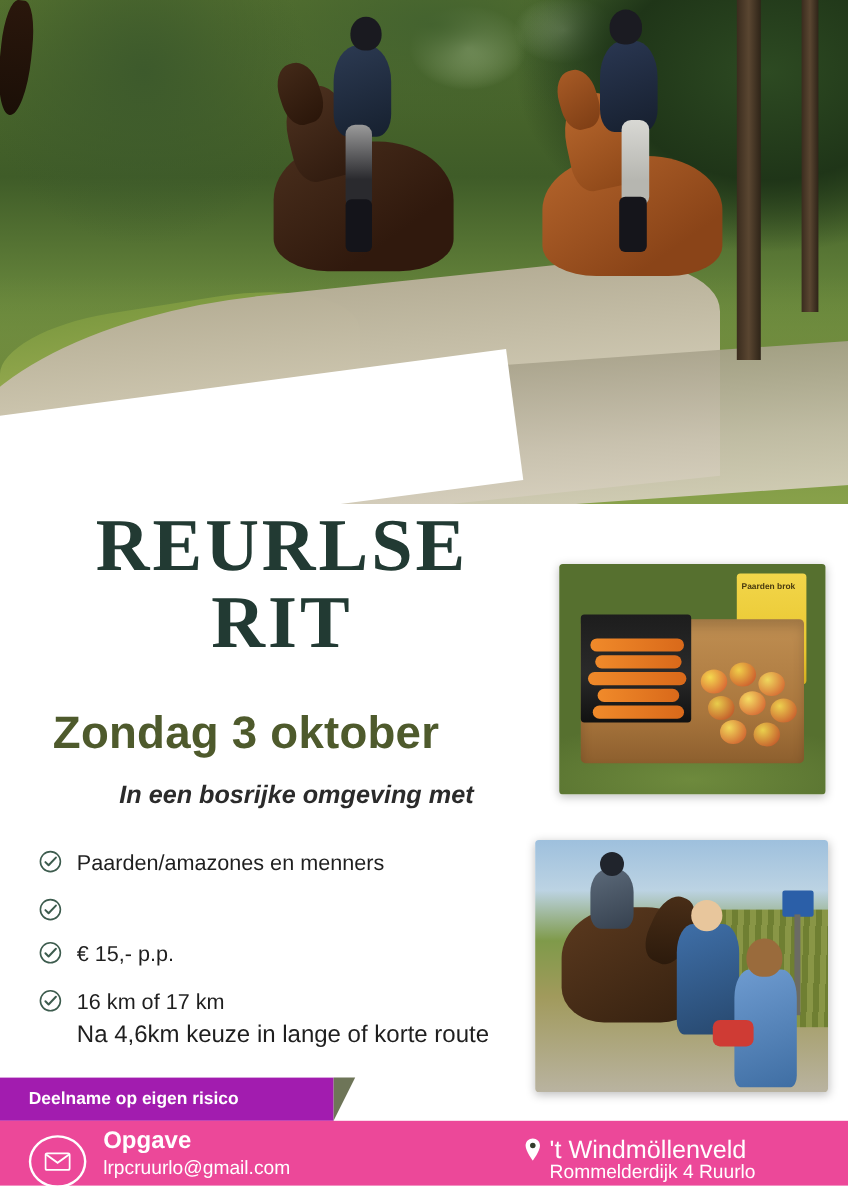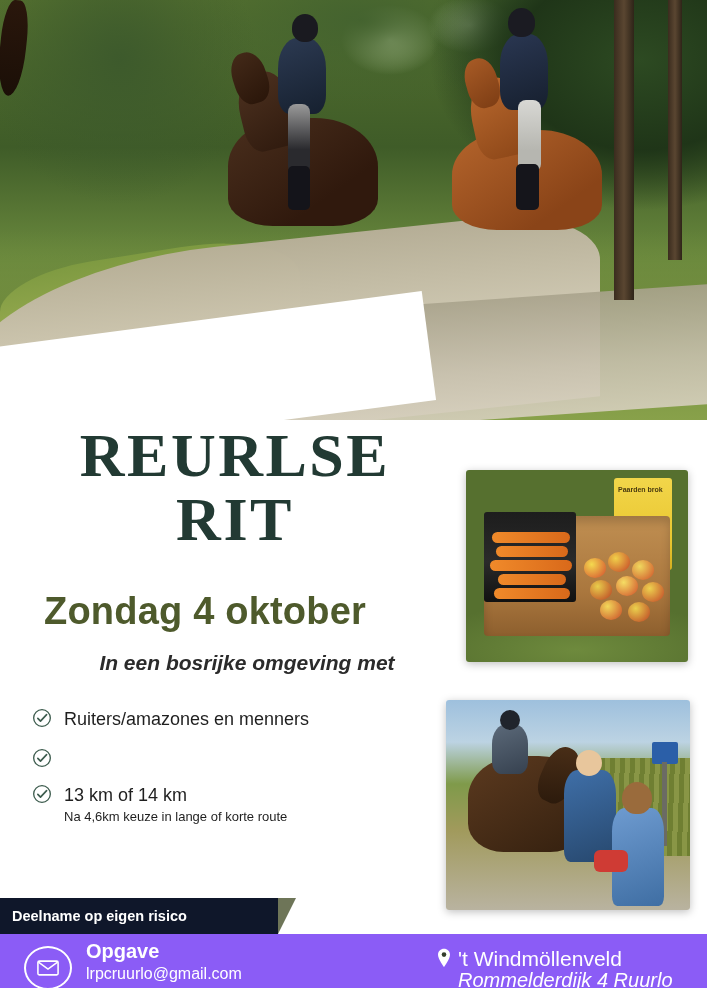--- a/index.html
+++ b/index.html
@@ -189,21 +189,21 @@
     margin-right: 12px;
     margin-top: 2px;
   }
   .bullet-text {
     font-size: 18px;
     color: #1f1f1f;
     line-height: 1.45;
   }
   .bullet-sub {
     display: block;
-    font-size: 13px;
+    font-size: 20px;
     color: #1f1f1f;
   }
 
   
   .photo {
     position: absolute;
     border-radius: 3px;
     overflow: hidden;
     box-shadow: 0 2px 8px rgba(0,0,0,0.25);
   }
@@ -345,42 +345,42 @@
     left: 216px; top: 62px;
     width: 5px; height: 84px;
     background: #6b6b63;
   }
 
   
   .risk-bar {
     position: absolute;
     left: 0; top: 898px;
     width: 278px; height: 36px;
-    background: #0f172a;
+    background: #a21caf;
     display: flex;
     align-items: center;
-    padding-left: 12px;
+    padding-left: 24px;
     box-sizing: border-box;
     color: #ffffff;
     font-size: 14.5px;
     font-weight: bold;
   }
   .risk-bar::after {
     content: "";
     position: absolute;
     right: -18px; top: 0;
     width: 0; height: 0;
     border-left: 18px solid #6e7558;
     border-bottom: 36px solid transparent;
   }
   .footer {
     position: absolute;
     left: 0; top: 934px;
     width: 707px; height: 54px;
-    background: #8b5cf6;
+    background: #ec4899;
     color: #ffffff;
   }
   .mail-icon-wrap {
     position: absolute;
     left: 24px; top: 12px;
     width: 44px; height: 40px;
     border: 2px solid #ffffff;
     border-radius: 50%;
     display: flex; align-items: center; justify-content: center;
   }
@@ -401,22 +401,21 @@
     width: 16px; height: 20px;
   }
   .loc-line1 {
     position: absolute;
     left: 458px; top: 13px;
     font-size: 21px;
   }
   .loc-line2 {
     position: absolute;
     left: 458px; top: 35px;
-    font-size: 20px;
-    font-style: italic;
+    font-size: 16px;
   }
 </style>
 </head>
 <body>
 
 <div class="poster">
 
   <div class="hero">
     <div class="hero-bg"></div>
     <div class="grass-strip"></div>
@@ -450,57 +449,66 @@
 
     <div class="hero-cut"></div>
   </div>
 
 
   <div class="title-block">
     <div class="title-line">REURLSE</div>
     <div class="title-line">RIT</div>
   </div>
 
-  <div class="subtitle">Zondag 4 oktober</div>
+  <div class="subtitle">Zondag 3 oktober</div>
 
   <div class="tagline">
     <div>In een bosrijke omgeving met</div>
   </div>
 
   <div class="bullets">
 
     <div class="bullet-row">
       <span class="check-icon">
         <svg width="20" height="20" viewBox="0 0 24 24">
           <circle cx="12" cy="12" r="10" fill="none" stroke="#3d5c4e" stroke-width="1.6"></circle>
           <path d="M7 12.5l3.2 3.2L17.5 8" fill="none" stroke="#3d5c4e" stroke-width="2" stroke-linecap="round" stroke-linejoin="round"></path>
         </svg>
       </span>
-      <span class="bullet-text">Ruiters/amazones en menners</span>
+      <span class="bullet-text">Paarden/amazones en menners</span>
     </div>
 
     <div class="bullet-row">
       <span class="check-icon">
         <svg width="20" height="20" viewBox="0 0 24 24">
           <circle cx="12" cy="12" r="10" fill="none" stroke="#3d5c4e" stroke-width="1.6"></circle>
           <path d="M7 12.5l3.2 3.2L17.5 8" fill="none" stroke="#3d5c4e" stroke-width="2" stroke-linecap="round" stroke-linejoin="round"></path>
         </svg>
       </span>
     </div>
 
+    <div class="bullet-row">
+      <span class="check-icon">
+        <svg width="20" height="20" viewBox="0 0 24 24">
+          <circle cx="12" cy="12" r="10" fill="none" stroke="#3d5c4e" stroke-width="1.6"></circle>
+          <path d="M7 12.5l3.2 3.2L17.5 8" fill="none" stroke="#3d5c4e" stroke-width="2" stroke-linecap="round" stroke-linejoin="round"></path>
+        </svg>
+      </span>
+      <span class="bullet-text">€ 15,- p.p.</span>
+    </div>
 
     <div class="bullet-row">
       <span class="check-icon">
         <svg width="20" height="20" viewBox="0 0 24 24">
           <circle cx="12" cy="12" r="10" fill="none" stroke="#3d5c4e" stroke-width="1.6"></circle>
           <path d="M7 12.5l3.2 3.2L17.5 8" fill="none" stroke="#3d5c4e" stroke-width="2" stroke-linecap="round" stroke-linejoin="round"></path>
         </svg>
       </span>
       <span class="bullet-text">
-        <span>13 km of 14 km</span>
+        <span>16 km of 17 km</span>
         <span class="bullet-sub">Na 4,6km keuze in lange of korte route</span>
       </span>
     </div>
 
   </div>
 
   <div class="photo photo-carrots">
     <div class="feedbag">
       <div class="feedbag-txt">Paarden
 brok</div>

